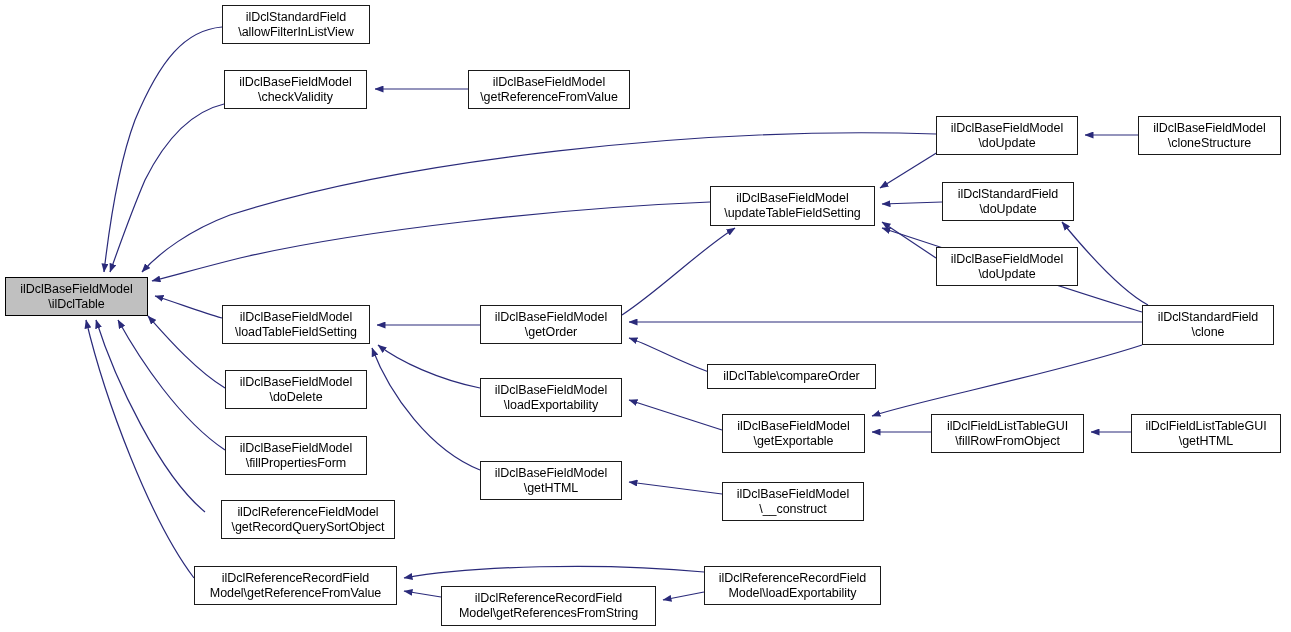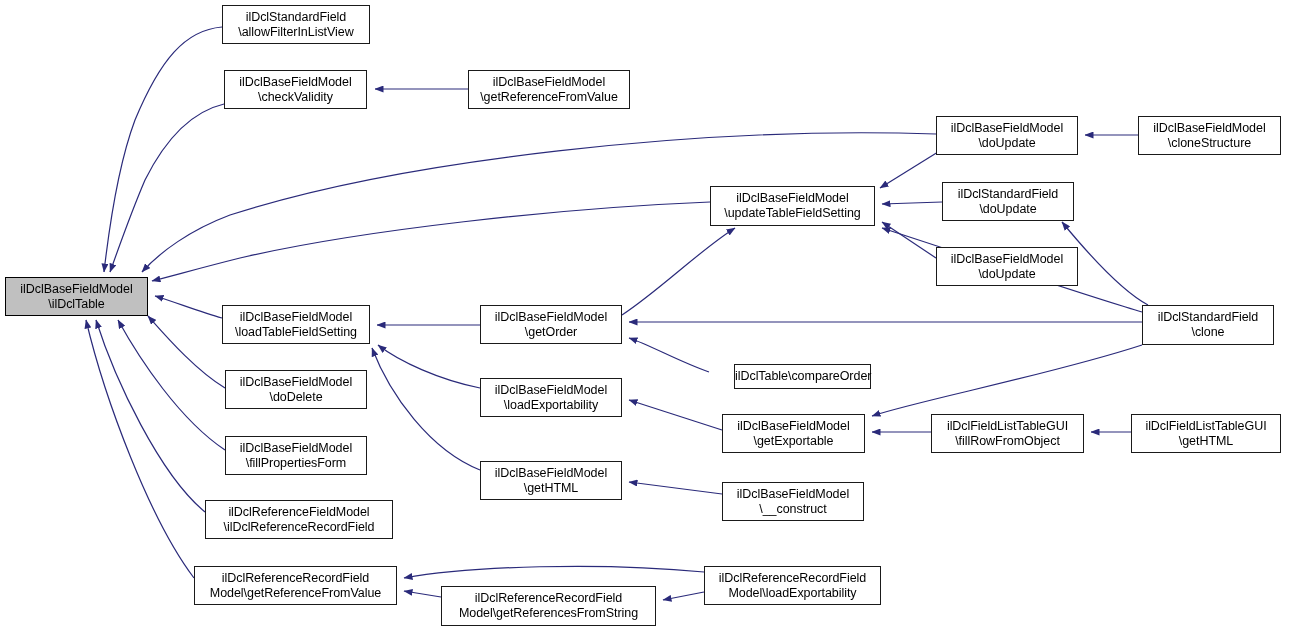--- a/index.html
+++ b/index.html
@@ -99,27 +99,27 @@
       <div class="node" style="left: 224px; top: 70px; width: 143px; height: 39px;"><span class="ln">ilDclBaseFieldModel</span><span class="ln">\checkValidity</span></div>
       <div class="node" style="left: 468px; top: 70px; width: 162px; height: 39px;"><span class="ln">ilDclBaseFieldModel</span><span class="ln">\getReferenceFromValue</span></div>
       <div class="node" style="left: 936px; top: 116px; width: 142px; height: 39px;"><span class="ln">ilDclBaseFieldModel</span><span class="ln">\doUpdate</span></div>
       <div class="node" style="left: 1138px; top: 116px; width: 143px; height: 39px;"><span class="ln">ilDclBaseFieldModel</span><span class="ln">\cloneStructure</span></div>
       <div class="node" style="left: 710px; top: 186px; width: 165px; height: 40px;"><span class="ln">ilDclBaseFieldModel</span><span class="ln">\updateTableFieldSetting</span></div>
       <div class="node" style="left: 942px; top: 182px; width: 132px; height: 39px;"><span class="ln">ilDclStandardField</span><span class="ln">\doUpdate</span></div>
       <div class="node" style="left: 936px; top: 247px; width: 142px; height: 39px;"><span class="ln">ilDclBaseFieldModel</span><span class="ln">\doUpdate</span></div>
       <div class="node" style="left: 222px; top: 305px; width: 148px; height: 39px;"><span class="ln">ilDclBaseFieldModel</span><span class="ln">\loadTableFieldSetting</span></div>
       <div class="node" style="left: 480px; top: 305px; width: 142px; height: 39px;"><span class="ln">ilDclBaseFieldModel</span><span class="ln">\getOrder</span></div>
       <div class="node" style="left: 1142px; top: 305px; width: 132px; height: 40px;"><span class="ln">ilDclStandardField</span><span class="ln">\clone</span></div>
-      <div class="node" style="left: 734px; top: 364px; width: 137px; height: 25px;"><span class="ln">ilDclTable\compareOrder</span></div>
+      <div class="node" style="left: 707px; top: 364px; width: 169px; height: 25px;"><span class="ln">ilDclTable\compareOrder</span></div>
       <div class="node" style="left: 225px; top: 370px; width: 142px; height: 39px;"><span class="ln">ilDclBaseFieldModel</span><span class="ln">\doDelete</span></div>
       <div class="node" style="left: 480px; top: 378px; width: 142px; height: 39px;"><span class="ln">ilDclBaseFieldModel</span><span class="ln">\loadExportability</span></div>
       <div class="node" style="left: 722px; top: 414px; width: 143px; height: 39px;"><span class="ln">ilDclBaseFieldModel</span><span class="ln">\getExportable</span></div>
       <div class="node" style="left: 931px; top: 414px; width: 153px; height: 39px;"><span class="ln">ilDclFieldListTableGUI</span><span class="ln">\fillRowFromObject</span></div>
       <div class="node" style="left: 1131px; top: 414px; width: 150px; height: 39px;"><span class="ln">ilDclFieldListTableGUI</span><span class="ln">\getHTML</span></div>
       <div class="node" style="left: 225px; top: 436px; width: 142px; height: 39px;"><span class="ln">ilDclBaseFieldModel</span><span class="ln">\fillPropertiesForm</span></div>
       <div class="node" style="left: 480px; top: 461px; width: 142px; height: 39px;"><span class="ln">ilDclBaseFieldModel</span><span class="ln">\getHTML</span></div>
       <div class="node" style="left: 722px; top: 482px; width: 142px; height: 39px;"><span class="ln">ilDclBaseFieldModel</span><span class="ln">\__construct</span></div>
-      <div class="node" style="left: 205px; top: 500px; width: 188px; height: 39px;"><span class="ln">ilDclReferenceFieldModel</span><span class="ln">\ilDclReferenceRecordField</span></div>
+      <div class="node" style="left: 221px; top: 500px; width: 174px; height: 39px;"><span class="ln">ilDclReferenceFieldModel</span><span class="ln">\getRecordQuerySortObject</span></div>
       <div class="node" style="left: 194px; top: 566px; width: 203px; height: 39px;"><span class="ln">ilDclReferenceRecordField</span><span class="ln">Model\getReferenceFromValue</span></div>
       <div class="node" style="left: 704px; top: 566px; width: 177px; height: 39px;"><span class="ln">ilDclReferenceRecordField</span><span class="ln">Model\loadExportability</span></div>
       <div class="node" style="left: 441px; top: 586px; width: 215px; height: 40px;"><span class="ln">ilDclReferenceRecordField</span><span class="ln">Model\getReferencesFromString</span></div>
     </div>
 </div>
 
 </body></html>

